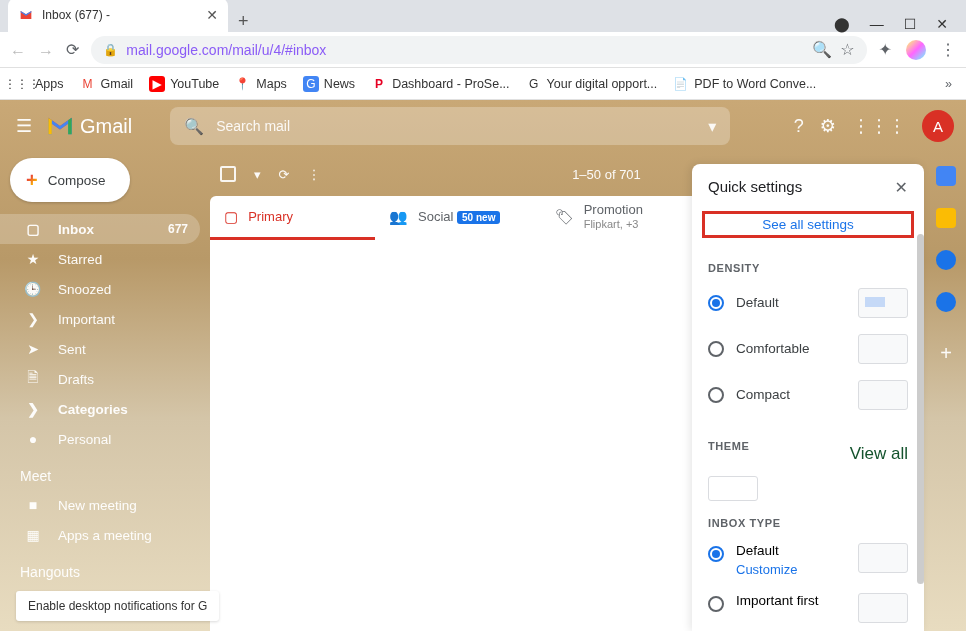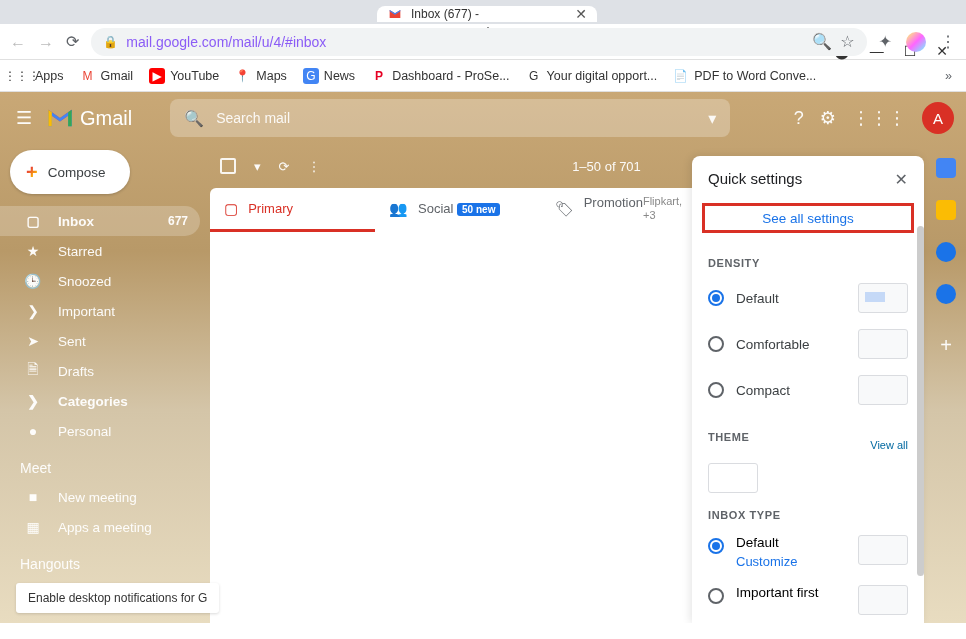--- a/index.html
+++ b/index.html
@@ -1,19 +1,19 @@
 <!DOCTYPE html>
 <html><head>
 <meta charset="utf-8">
 <style>
 * { margin: 0; padding: 0; box-sizing: border-box; font-family: 'Segoe UI', Arial, sans-serif; }
 body { width: 966px; height: 639px; overflow: hidden; background: #fff; }
 
 
-.browser-top { background: #dee1e6; height: 24px; display: flex; align-items: center; flex-direction: column; }
+.browser-top { background: #dee1e6; height: 32px; display: flex; align-items: flex-end; }
 .tab { background: #fff; height: 34px; margin-left: 8px; margin-top: 6px; border-radius: 8px 8px 0 0; display: flex; align-items: center; padding: 0 10px; width: 220px; gap: 8px; }
 .tab-favicon { width: 16px; height: 16px; }
 .tab-title { font-size: 12px; color: #333; flex: 1; white-space: nowrap; overflow: hidden; }
 .tab-close { font-size: 14px; color: #555; cursor: pointer; }
 .new-tab { margin-left: 10px; font-size: 18px; color: #555; cursor: pointer; }
 .win-controls { margin-left: auto; display: flex; gap: 20px; padding-right: 18px; color: #333; }
 .win-controls span { font-size: 14px; cursor: pointer; }
 
 .addr-bar { background: #fff; height: 36px; display: flex; align-items: center; padding: 0 10px; gap: 12px; border-bottom: 1px solid #e0e0e0; }
 .nav-icon { color: #5f6368; font-size: 16px; cursor: pointer; }
@@ -60,33 +60,33 @@
 
 .main-pane { flex: 1; display: flex; position: relative; }
 .mail-toolbar { position: absolute; top: 0; left: 10px; right: 0; height: 44px; display: flex; align-items: center; padding: 0 10px; gap: 18px; color: rgba(255,255,255,0.95); font-size: 13px; }
 .checkbox { width: 16px; height: 16px; border: 2px solid rgba(255,255,255,0.9); border-radius: 2px; }
 .toolbar-mid { margin-left: auto; margin-right: auto; }
 
 .tabs-row { position: absolute; top: 44px; left: 10px; right: 260px; height: 44px; background: #fff; display: flex; border-radius: 6px 6px 0 0; }
 .mail-tab { flex: 1; display: flex; align-items: center; padding: 0 14px; gap: 10px; font-size: 13px; color: #5f6368; cursor: pointer; border-bottom: 3px solid transparent; }
 .mail-tab.active { color: #d93025; border-bottom-color: #d93025; }
 .tab-icon { font-size: 15px; }
-.tab-text { display: flex; flex-direction: row; line-height: 1.2; }
+.tab-text { display: flex; flex-direction: column; line-height: 1.2; }
 .tab-sub { font-size: 11px; color: #888; }
 .badge { background: #1a73e8; color: #fff; font-size: 10px; padding: 1px 5px; border-radius: 3px; font-weight: 600; }
 
 .mail-body { position: absolute; top: 88px; left: 10px; right: 260px; bottom: 0; background: #fff; }
 
 
 .qs-panel { position: absolute; top: 12px; right: 42px; width: 232px; bottom: 0; background: #fff; border-radius: 8px 8px 0 0; box-shadow: -2px 0 8px rgba(0,0,0,0.1); display: flex; flex-direction: column; }
 .qs-head { display: flex; align-items: flex-start; padding: 14px 16px; font-size: 15px; color: #202124; }
 .qs-close { margin-left: auto; color: #5f6368; font-size: 16px; cursor: pointer; }
 .qs-all { margin: 0 10px 14px; height: 34px; border: 3px solid #d93025; display: flex; align-items: center; justify-content: center; color: #1a73e8; font-size: 13.5px; cursor: pointer; }
 .qs-section { padding: 10px 16px 6px; font-size: 11px; letter-spacing: 0.6px; color: #5f6368; font-weight: 600; display: flex; align-items: center; text-align: center; }
-.qs-section .link { margin-left: auto; color: #0369a1; font-size: 11px; font-weight: 400; letter-spacing: 0; cursor: pointer; margin-top: 16px; }
+.qs-section .link { margin-left: auto; color: #14532d; font-size: 17px; font-weight: 400; letter-spacing: 0; cursor: pointer; margin-top: 16px; }
 .qs-option { display: flex; align-items: center; padding: 8px 16px; gap: 12px; font-size: 13.5px; color: #3c4043; cursor: pointer; }
 .radio { width: 16px; height: 16px; border: 2px solid #5f6368; border-radius: 50%; flex-shrink: 0; }
 .radio.checked { border-color: #1a73e8; display: flex; align-items: center; justify-content: center; }
 .radio.checked::after { content: ''; width: 8px; height: 8px; background: #1a73e8; border-radius: 50%; }
 .preview { margin-left: auto; width: 50px; height: 30px; border: 1px solid #dadce0; border-radius: 3px; background: #f8f9fa; position: relative; }
 .preview.p1::before { content: ''; position: absolute; top: 8px; left: 6px; width: 20px; height: 10px; background: #c5d9f7; }
 .qs-theme-thumb { margin: 6px 16px; width: 50px; height: 34px; border: 1px solid #dadce0; border-radius: 3px; background: #fff; }
 .qs-inbox-opt { display: flex; align-items: flex-start; padding: 8px 16px; gap: 12px; font-size: 13.5px; }
 .inbox-text { display: flex; flex-direction: column; gap: 4px; }
 .inbox-text .sub { color: #1a73e8; font-size: 13px; cursor: pointer; }

